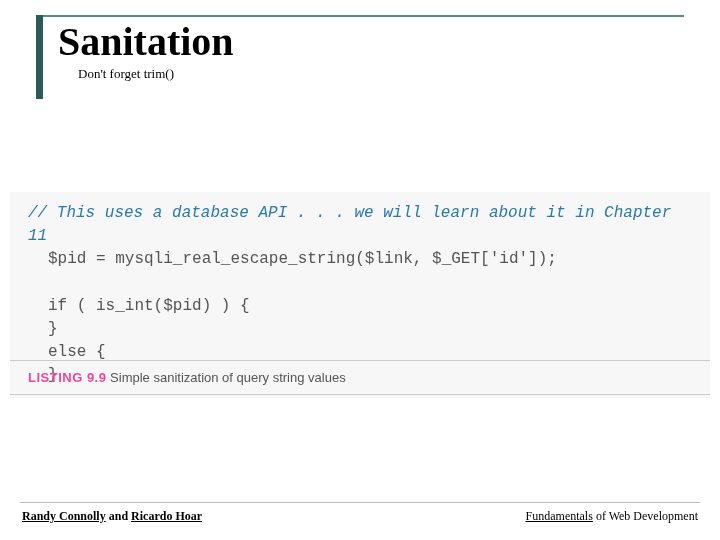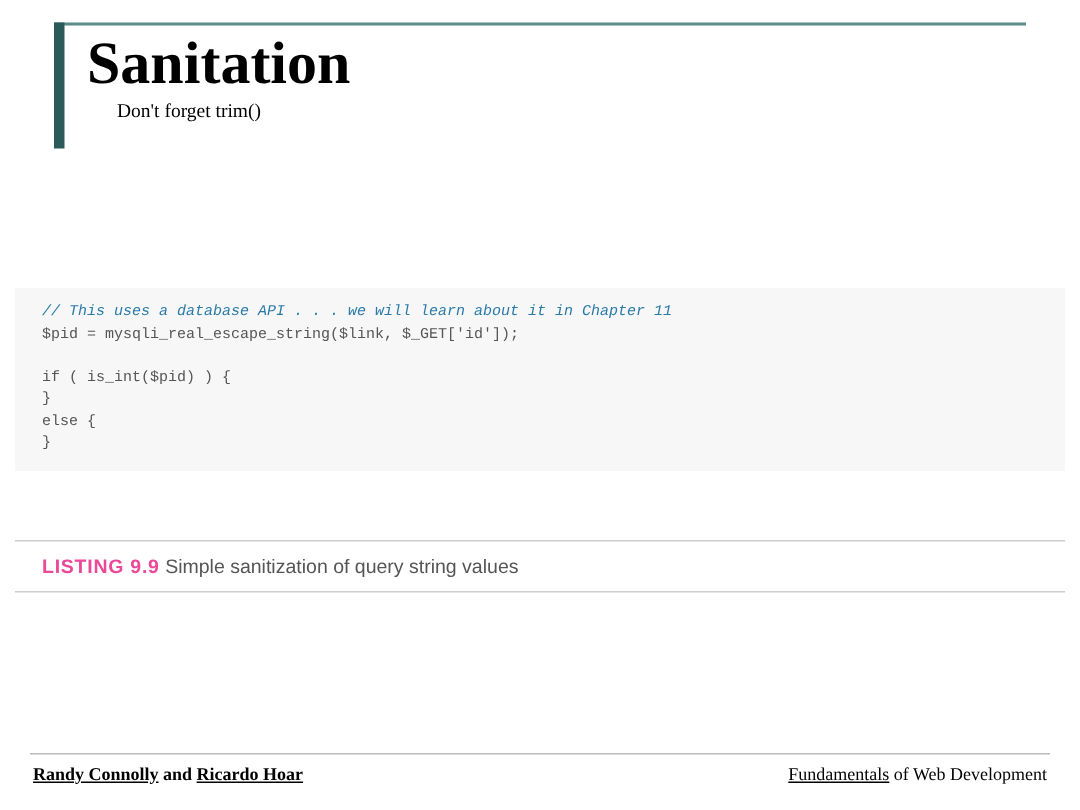--- a/index.html
+++ b/index.html
@@ -45,25 +45,25 @@
     margin-left: 20px;
   }
   .code-block {
     position: absolute;
     top: 192px;
     left: 10px;
     right: 10px;
     background: #f7f7f7;
     padding: 10px 18px 10px 18px;
     font-family: 'Courier New', monospace;
-    font-size: 10px;
+    font-size: 16px;
     line-height: 1.45;
   }
   .comment { color: #2a7aa8; font-style: italic; }
-  .code-text { color: #555; }
+  .code-text { color: #555; margin-left: 20px; }
   .listing-line {
     position: absolute;
     left: 10px;
     right: 10px;
     height: 1px;
     background: #ccc;
   }
   .listing-caption {
     position: absolute;
     left: 28px;

